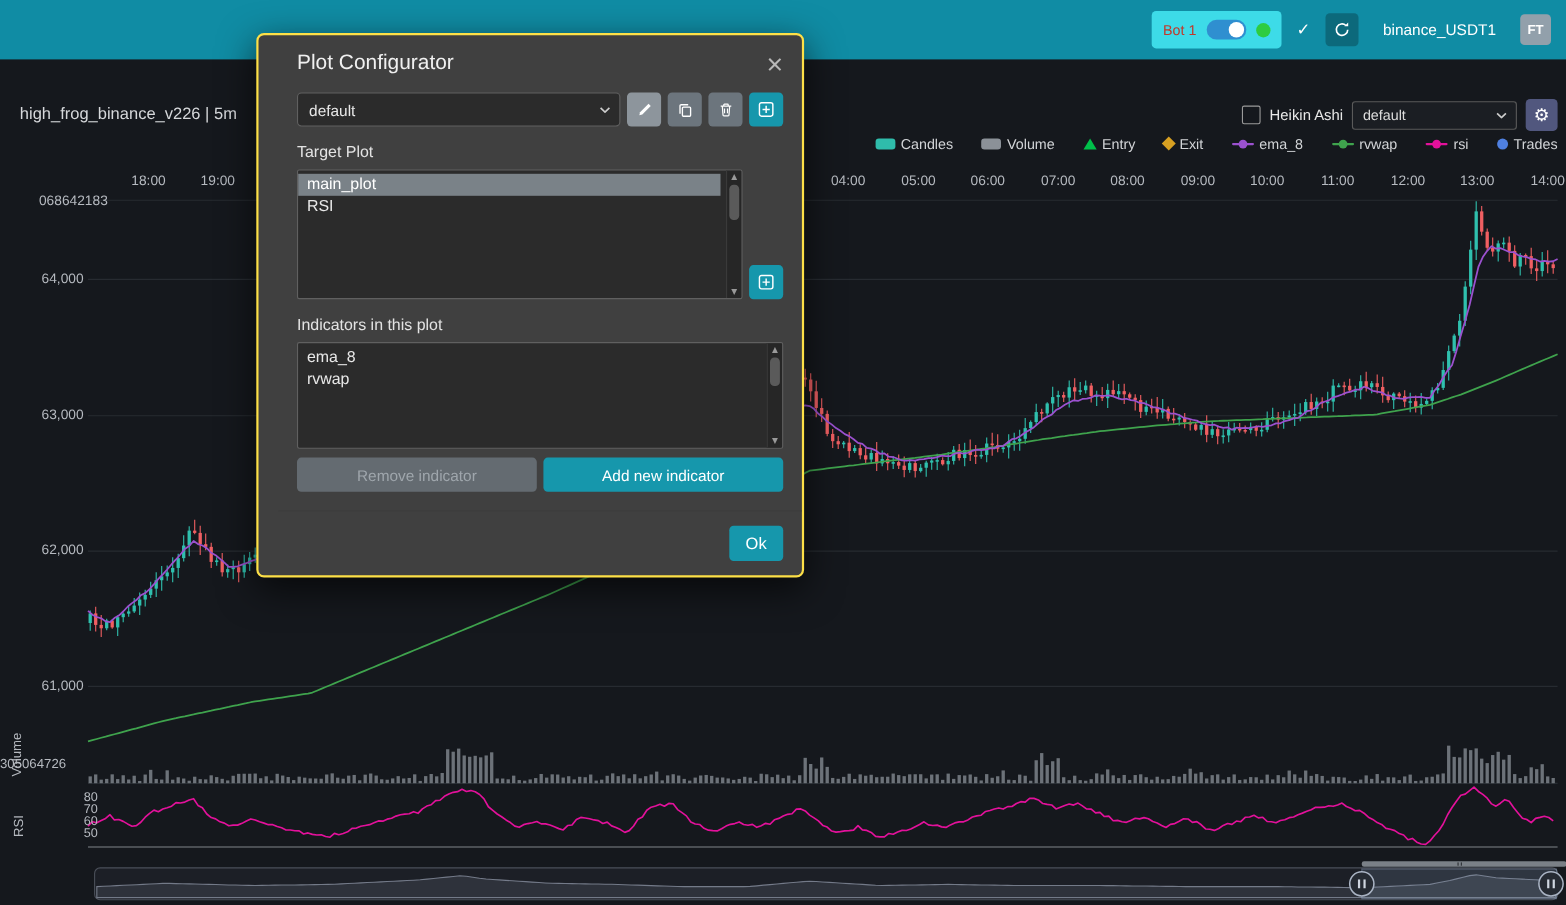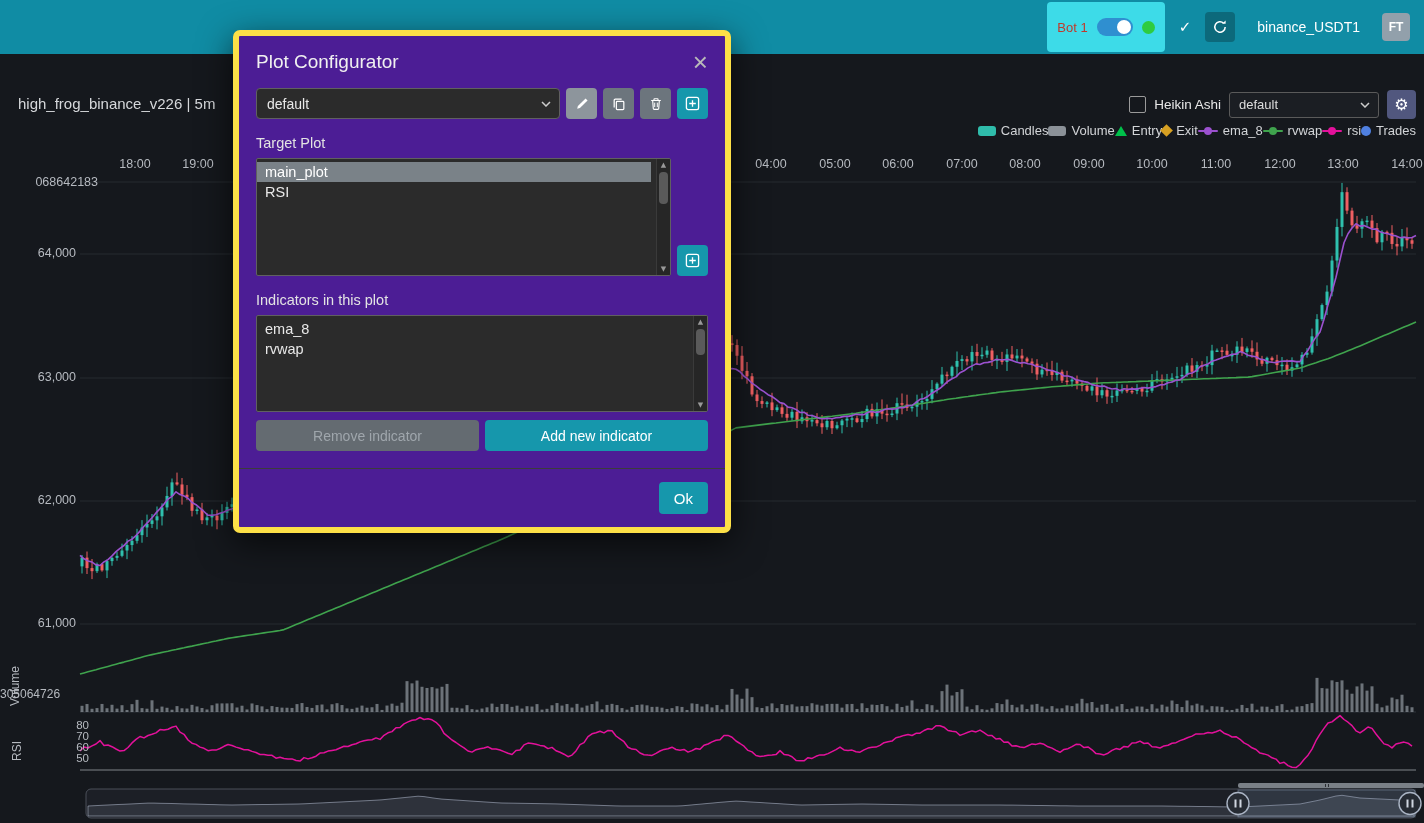--- a/index.html
+++ b/index.html
@@ -7,21 +7,21 @@
     width:1424px;height:823px;overflow:hidden;position:relative;
     background:#15181d;color:#e8e8e8;
     font-family:"Liberation Sans","DejaVu Sans",sans-serif;
   }
   
   .navbar{
     position:absolute;top:0;left:0;right:0;height:54px;z-index:50;
     background:#108ca4;display:flex;align-items:center;justify-content:flex-end;
     padding:0 14px;gap:14px;box-sizing:border-box;
   }
-  .bot-box{background:#3ddbe8;border-radius:4px;height:50px;display:flex;align-items:center;padding:0 10px;gap:9px;}
+  .bot-box{background:#3ddbe8;border-radius:4px;height:34px;display:flex;align-items:center;padding:0 10px;gap:9px;}
   .bot-label{color:#c0392b;font-size:13px;}
   .toggle{width:36px;height:18px;border-radius:9px;background:#2f8fd0;position:relative;}
   .toggle-knob{position:absolute;right:2px;top:2px;width:14px;height:14px;border-radius:50%;background:#fff;}
   .green-dot{width:13px;height:13px;border-radius:50%;background:#2ecc40;}
   .nav-check{color:#fff;font-size:15px;font-family:"DejaVu Sans",sans-serif;}
   .refresh-btn{width:30px;height:30px;border-radius:4px;background:rgba(0,0,0,.25);display:flex;align-items:center;justify-content:center;}
   .pair-label{color:#fff;font-size:14px;margin:0 8px;}
   .ft-box{width:28px;height:28px;border-radius:4px;background:#92a0ab;color:#fff;font-weight:bold;font-size:12px;display:flex;align-items:center;justify-content:center;}
   
   #chart-svg{position:absolute;top:0;left:0;z-index:1;}
@@ -34,35 +34,35 @@
   .vlabel{position:absolute;color:#b6bac0;font-size:12px;writing-mode:vertical-rl;transform:rotate(180deg);z-index:2;}
   .chart-title{position:absolute;left:18px;top:95px;font-size:15px;color:#d6d8db;z-index:2;}
   .chart-controls{position:absolute;top:90px;right:8px;z-index:3;display:flex;align-items:center;gap:8px;}
   .checkbox{width:15px;height:15px;border:1px solid #9a9a9a;border-radius:2px;background:transparent;}
   .ha-label{font-size:13.5px;color:#e8e8e8;}
   .mini-select{position:relative;width:150px;height:26px;background:#1b1e23;border:1px solid #5a5a5a;border-radius:3px;
     display:flex;align-items:center;padding:0 24px 0 9px;font-size:13px;color:#ddd;box-sizing:border-box;}
   .mini-select svg,.select svg{position:absolute;right:8px;top:50%;transform:translateY(-50%);}
   .gear-btn{width:29px;height:29px;border-radius:4px;background:#51577e;display:flex;align-items:center;justify-content:center;
     color:#fff;font-size:16px;font-family:"DejaVu Sans",sans-serif;}
-  .legend{position:absolute;top:123px;right:8px;z-index:3;display:flex;align-items:flex-end;gap:0;}
+  .legend{position:absolute;top:123px;right:8px;z-index:3;display:flex;align-items:flex-end;gap:26px;}
   .legend-item{display:flex;align-items:center;gap:5px;}
   .legend-label{font-size:13px;color:#d2d4d7;}
   .lm-rect{width:18px;height:10px;border-radius:3px;display:inline-block;}
   .lm-triangle{width:0;height:0;border-left:6px solid transparent;border-right:6px solid transparent;border-bottom:10px solid #0c6;display:inline-block;}
   .lm-diamond{width:9px;height:9px;transform:rotate(45deg);display:inline-block;}
   .lm-circle{width:10px;height:10px;border-radius:50%;display:inline-block;}
   .lm-line-dot{position:relative;width:20px;height:10px;display:inline-block;}
   .lm-line{position:absolute;left:0;right:0;top:4px;height:2.5px;border-radius:1px;}
   .lm-dot{position:absolute;left:6px;top:1px;width:8px;height:8px;border-radius:50%;}
   
   .modal{
     position:absolute;left:233px;top:30px;width:498px;z-index:100;
-    background:#4c1d95;border:6px solid #fde047;border-radius:7px;
-    box-shadow:0 10px 34px rgba(0,0,0,.65);box-sizing:border-box;
+    background:#404040;border:2px solid #fde047;border-radius:7px;
+    box-shadow:0 10px 34px rgba(0,0,0,.65);box-sizing:border-box;padding-left:18px;
   }
   .modal-header{display:flex;justify-content:space-between;align-items:center;padding:15px 17px 13px;}
   .modal-title{font-size:19px;color:#f0f0f0;}
   .close-x{color:#b9b9b9;font-size:26px;line-height:20px;}
   .modal-body{padding:2px 17px 0;}
   .field-label{font-size:14.5px;color:#e3e3e3;margin:10px 0 7px;}
   .row{display:flex;}
   .select{position:relative;flex:1;height:31px;background:#2b2b2b;border:1px solid #606060;border-radius:4px;
     display:flex;align-items:center;padding:0 26px 0 10px;font-size:14px;color:#e8e8e8;box-sizing:border-box;}
   .icon-btn{width:31px;height:31px;border-radius:4px;display:flex;align-items:center;justify-content:center;margin-left:6px;flex:none;}

